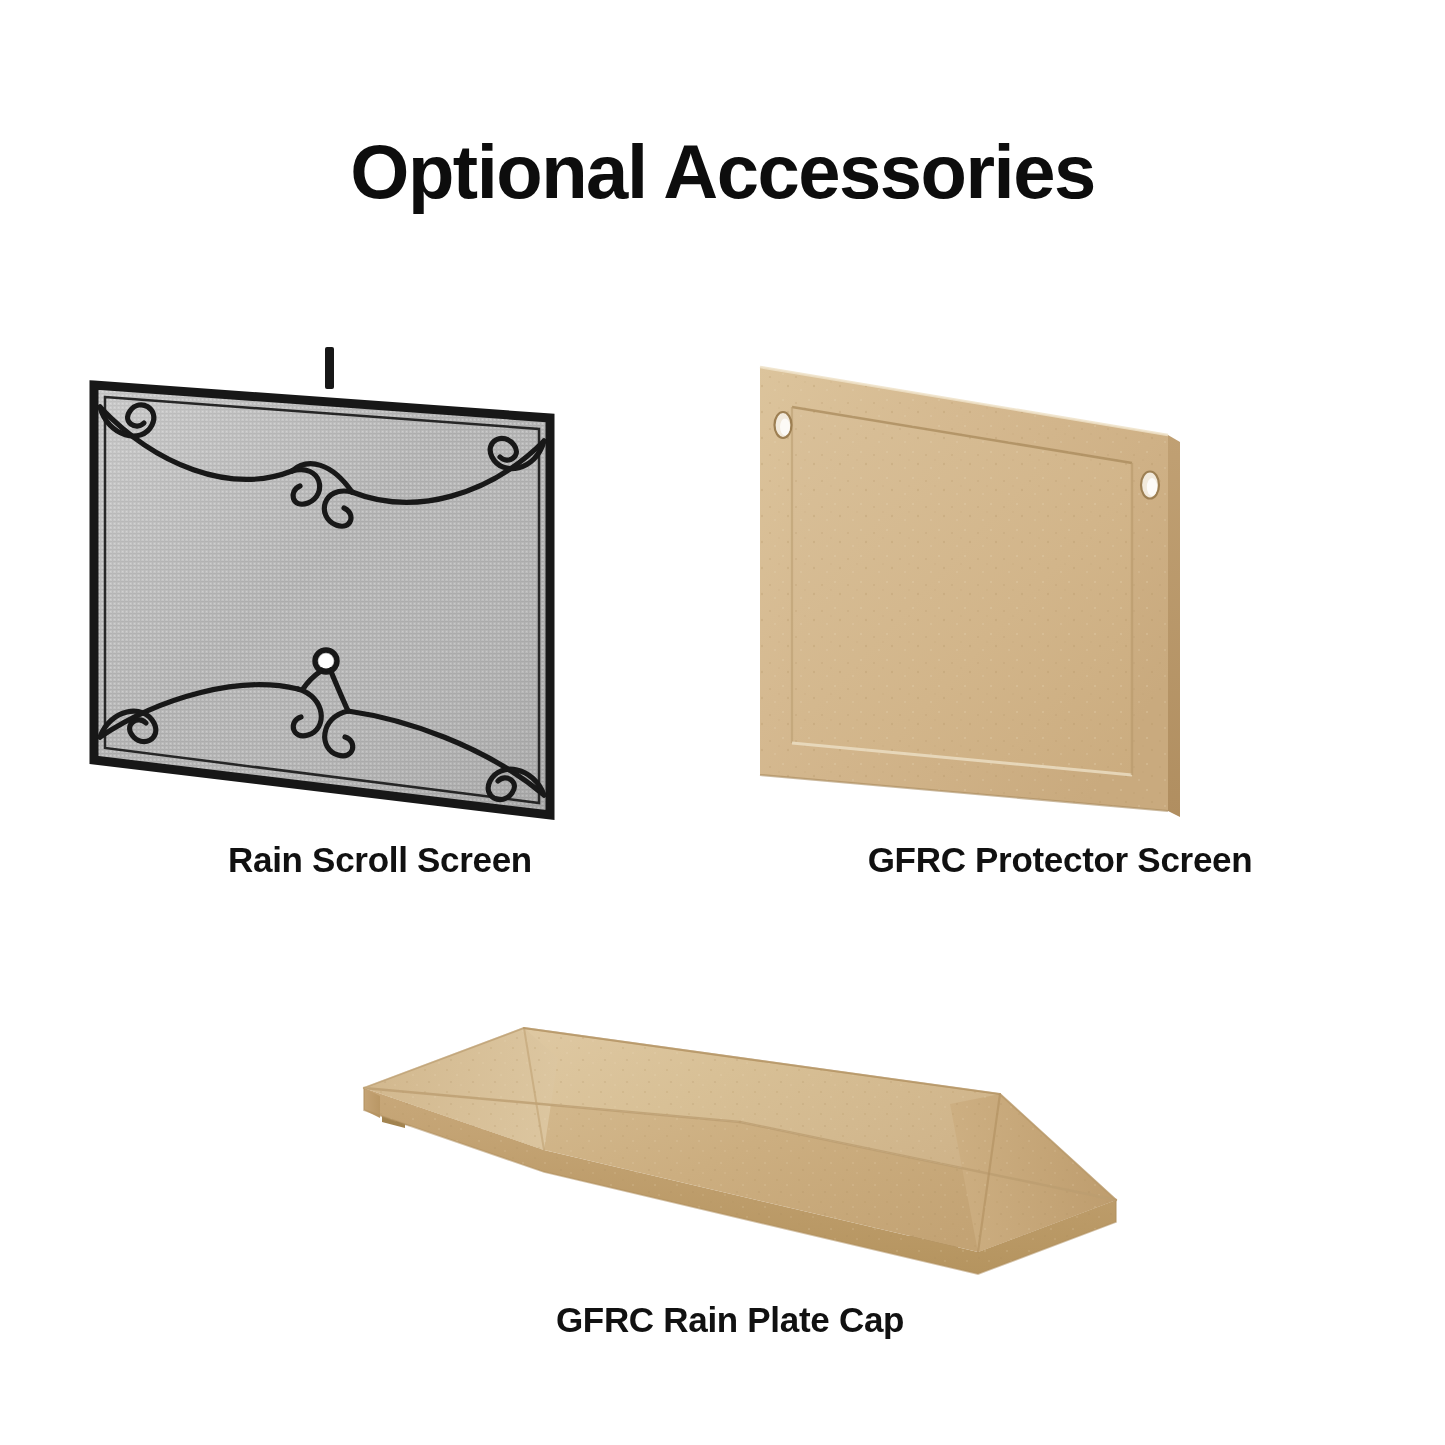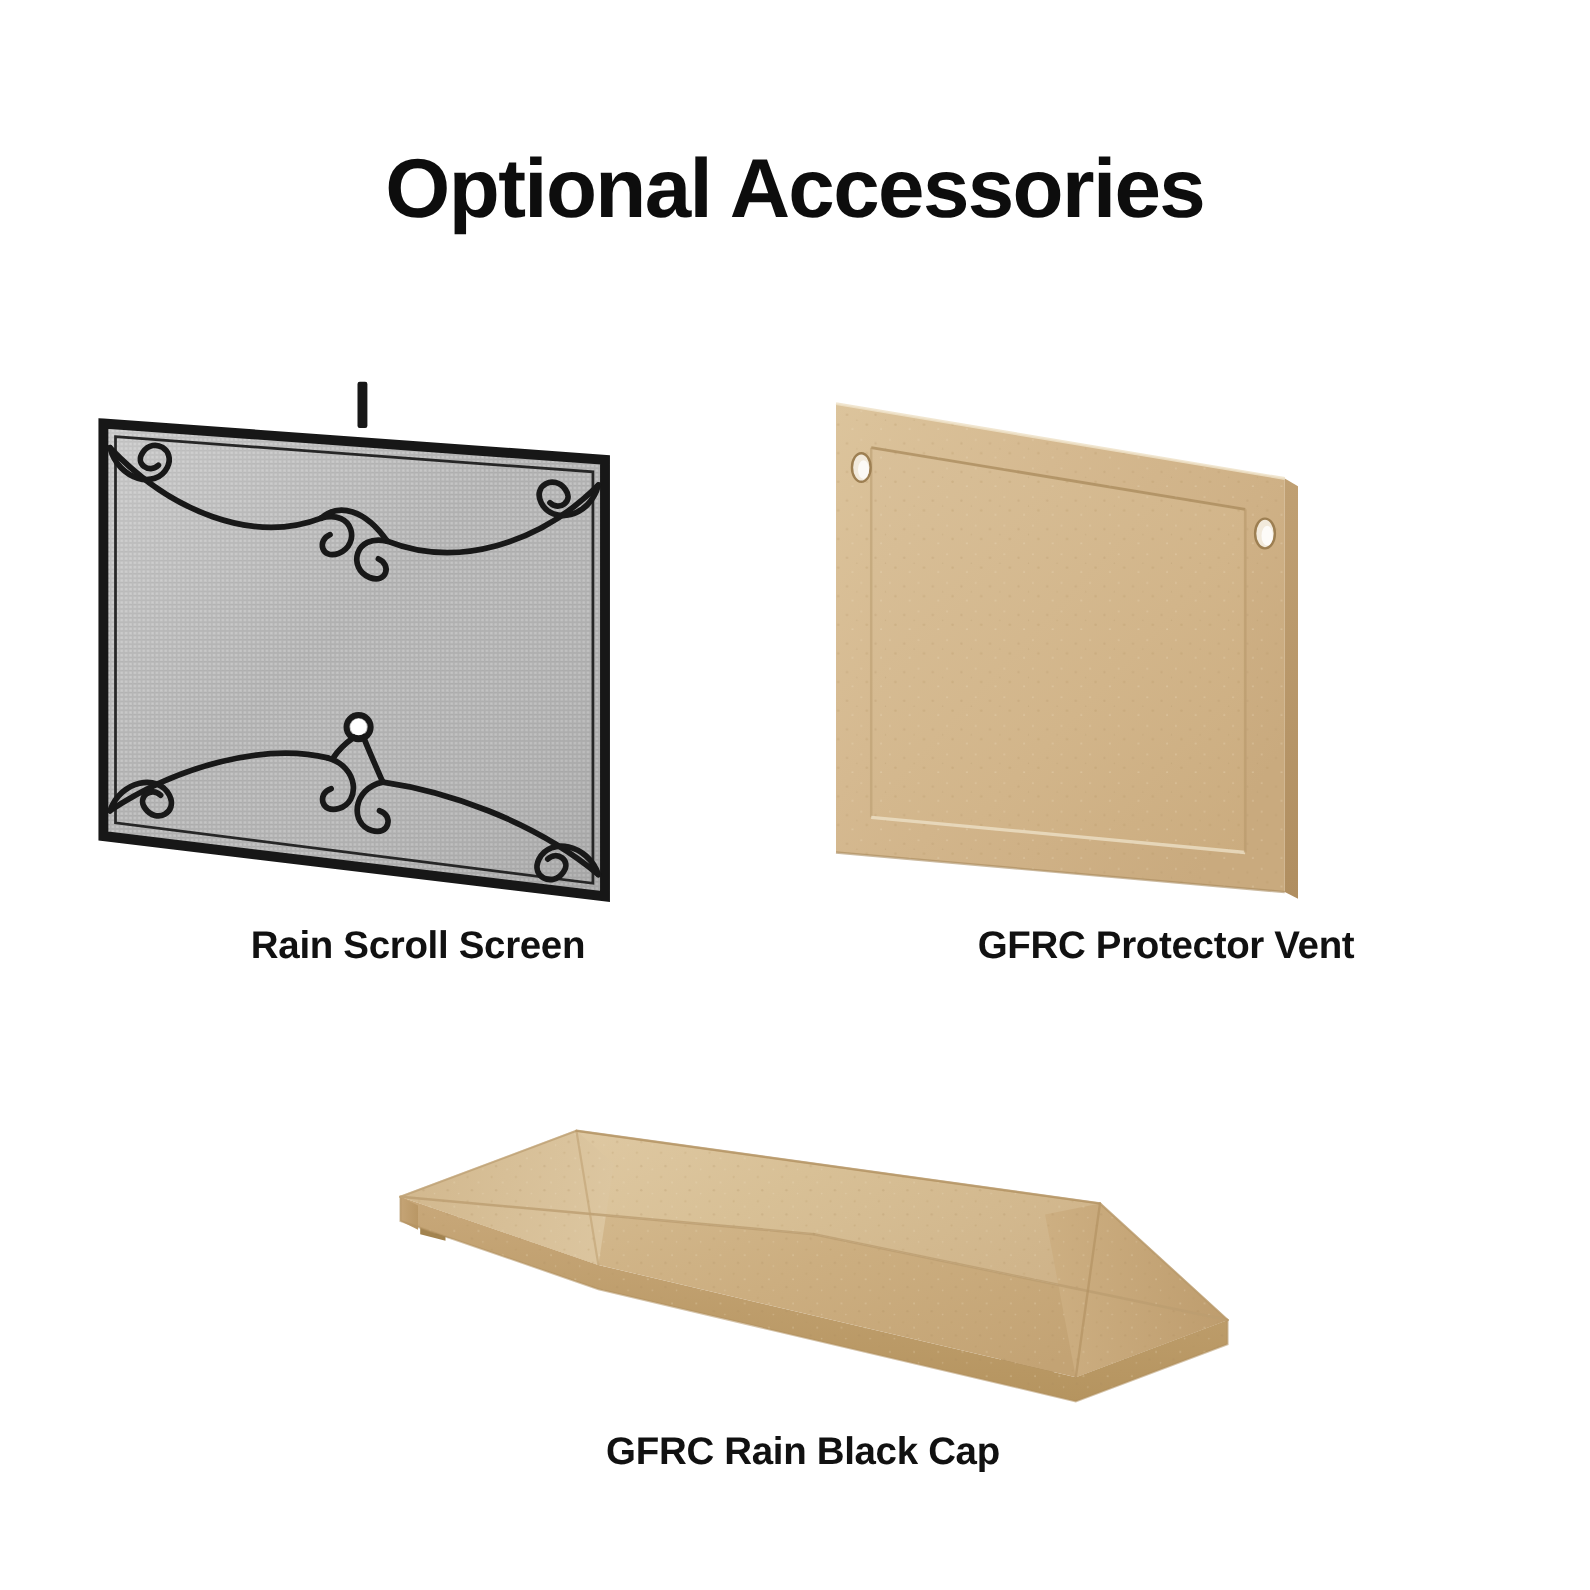--- a/index.html
+++ b/index.html
@@ -216,21 +216,21 @@
           <ellipse cx="43" cy="80" rx="8.5" ry="13" fill="none" stroke="#9d7f52" stroke-width="2.2"></ellipse>
           <ellipse cx="45" cy="82" rx="5" ry="8.5" fill="#ffffff" opacity="0.75"></ellipse>
         </g>
         <g>
           <ellipse cx="410" cy="140" rx="9" ry="13.5" fill="#F2EADC"></ellipse>
           <ellipse cx="410" cy="140" rx="9" ry="13.5" fill="none" stroke="#9d7f52" stroke-width="2.2"></ellipse>
           <ellipse cx="412" cy="142" rx="5.2" ry="9" fill="#ffffff" opacity="0.8"></ellipse>
         </g>
       </svg>
     </div>
-    <div class="product-caption">GFRC Protector Vent</div>
+    <div class="product-caption">GFRC Protector Screen</div>
   </div>
 
   <div class="product" id="cell-cap">
     <div class="product-figure">
       <svg class="art" width="840" height="290" viewBox="0 0 840 290">
         <defs>
           <linearGradient id="capTopBack" x1="0" y1="0" x2="1" y2="0.4">
             <stop offset="0%" stop-color="#E2CDA9"></stop>
             <stop offset="50%" stop-color="#D8C096"></stop>
             <stop offset="100%" stop-color="#CEB288"></stop>
@@ -314,16 +314,16 @@
           <path d="M234,150 L214,28" stroke="#c0a273" stroke-width="2" opacity="0.6"></path>
           <path d="M690,94 L668,252" stroke="#b0905f" stroke-width="2.2" opacity="0.6"></path>
           <path d="M806,200 L690,94" stroke="#c6a87c" stroke-width="2" opacity="0.6"></path>
         </g>
 
         <g fill="none" stroke="#b08f5e" stroke-width="1.8" opacity="0.55">
           <path d="M54,88 L214,28 L690,94 L806,200 L806,222 L668,274 L234,172 L54,110 Z"></path>
         </g>
       </svg>
     </div>
-    <div class="product-caption">GFRC Rain Black Cap</div>
+    <div class="product-caption">GFRC Rain Plate Cap</div>
   </div>
 
 </div>
 
 </body></html>

